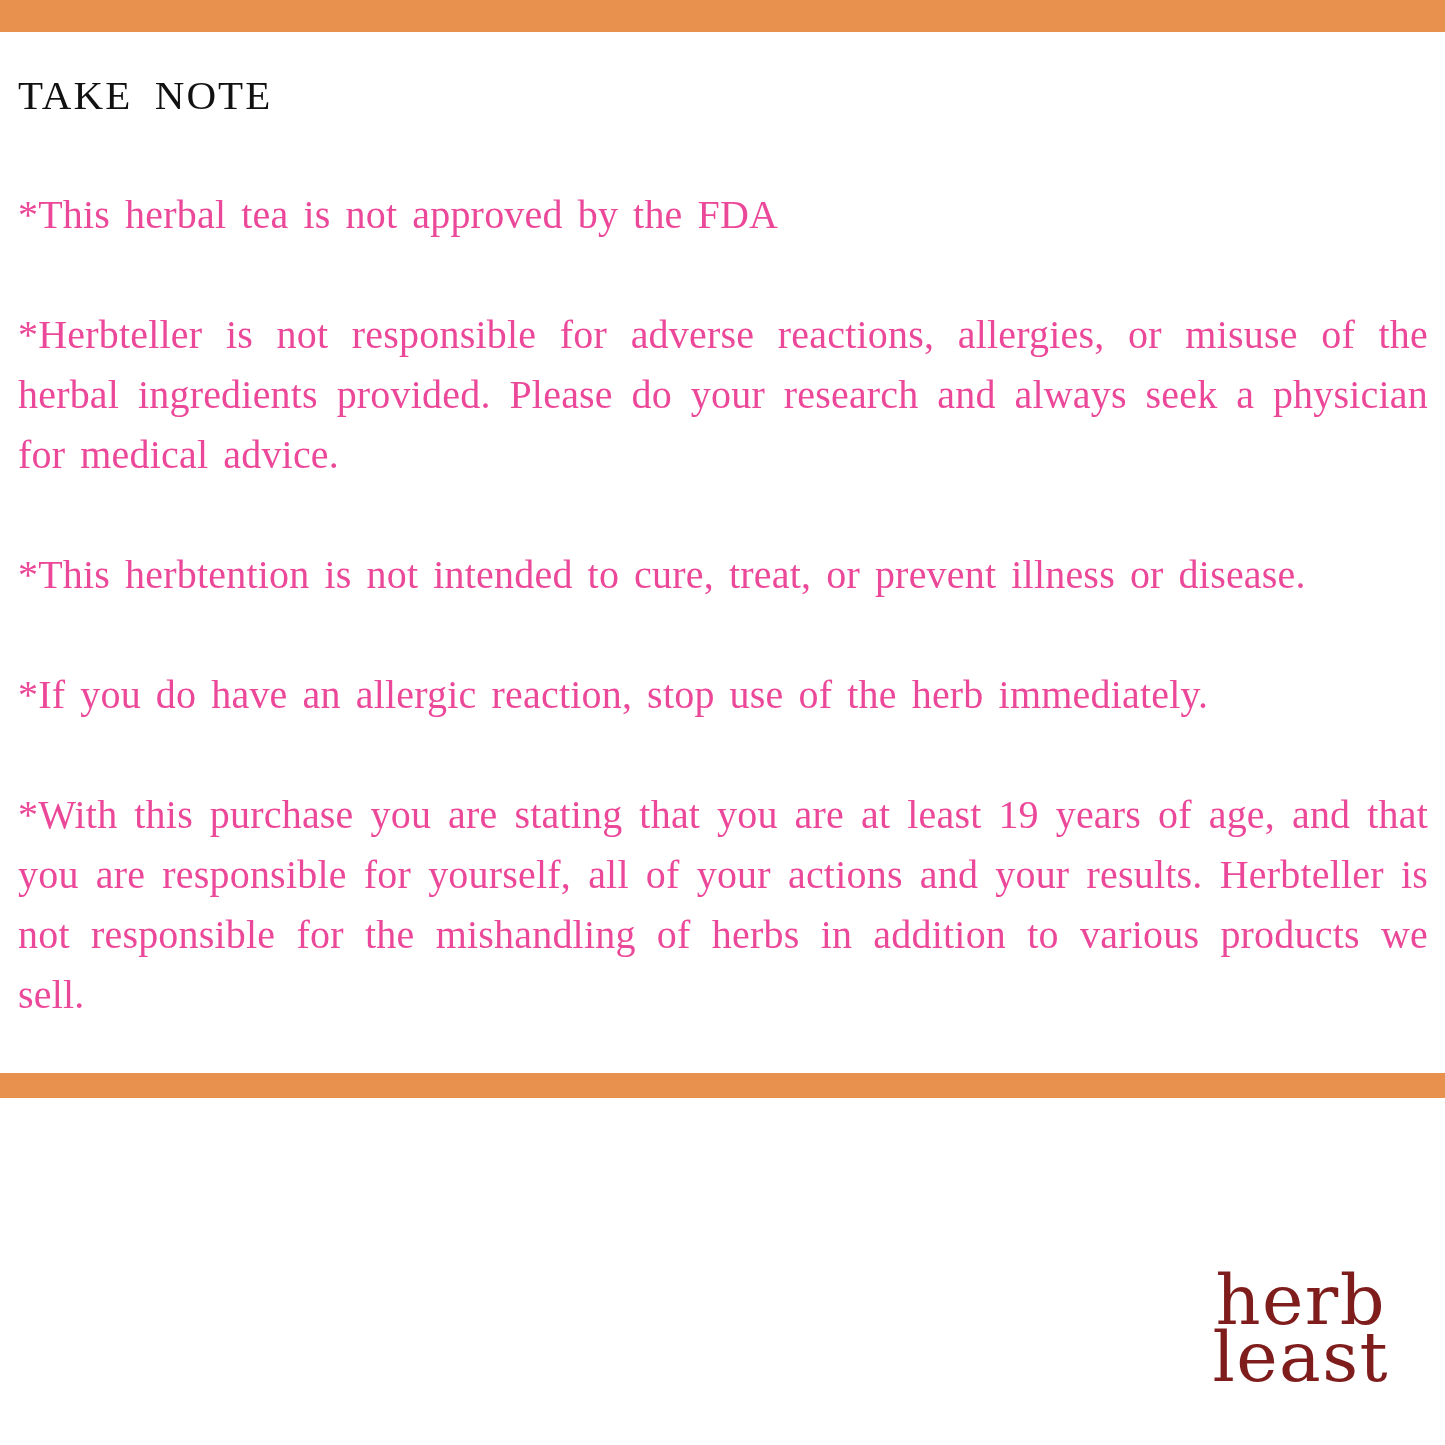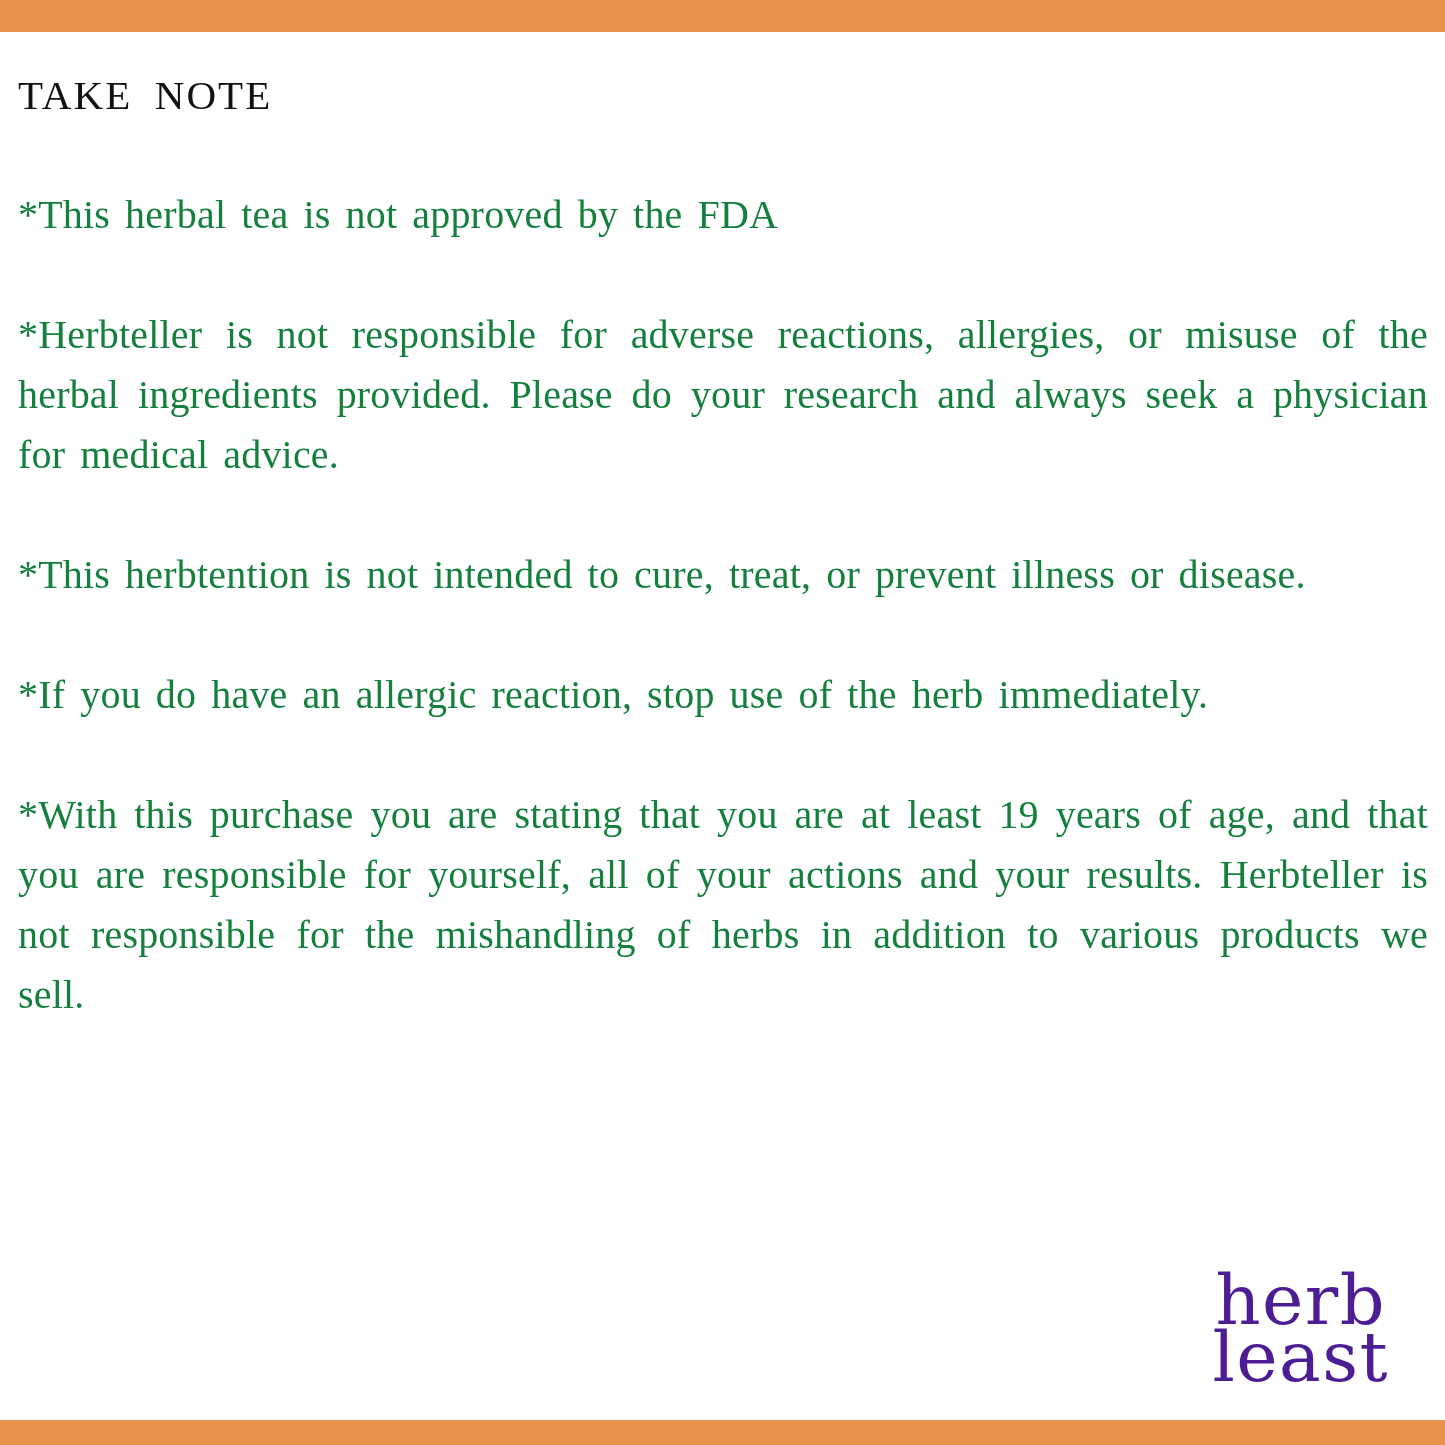--- a/index.html
+++ b/index.html
@@ -6,21 +6,21 @@
   html, body {
     width: 1445px;
     height: 1445px;
     background: #ffffff;
     overflow: hidden;
     font-family: "Liberation Serif", serif;
   }
   .page {
     position: relative;
     width: 1445px;
-    height: 1445px;
+    height: 1098px;
     background: #ffffff;
   }
   .accent-bar {
     position: absolute;
     left: 0;
     right: 0;
     background: #E8914E;
   }
   .accent-bar.top { top: 0; height: 32px; }
   .accent-bar.bottom { bottom: 0; height: 25px; }
@@ -42,31 +42,31 @@
     margin-bottom: 60px;
     color: #111111;
   }
   .para {
     font-size: 40px;
     line-height: 60px;
     text-align: justify;
     word-spacing: 0.12em;
     letter-spacing: 0.005em;
     margin-bottom: 60px;
-    color: #15803d;
+    color: #ec4899;
   }
   .logo {
     position: absolute;
     top: 1272px;
     right: 56px;
     text-align: center;
     font-family: "DejaVu Serif", serif;
     font-size: 70px;
     line-height: 57px;
-    color: #4c1d95;
+    color: #7f1d1d;
     letter-spacing: 0.02em;
   }
   .logo .line { display: block; }
 </style>
 </head>
 <body>
 
 <div class="page">
 
   <div class="accent-bar top"></div>

